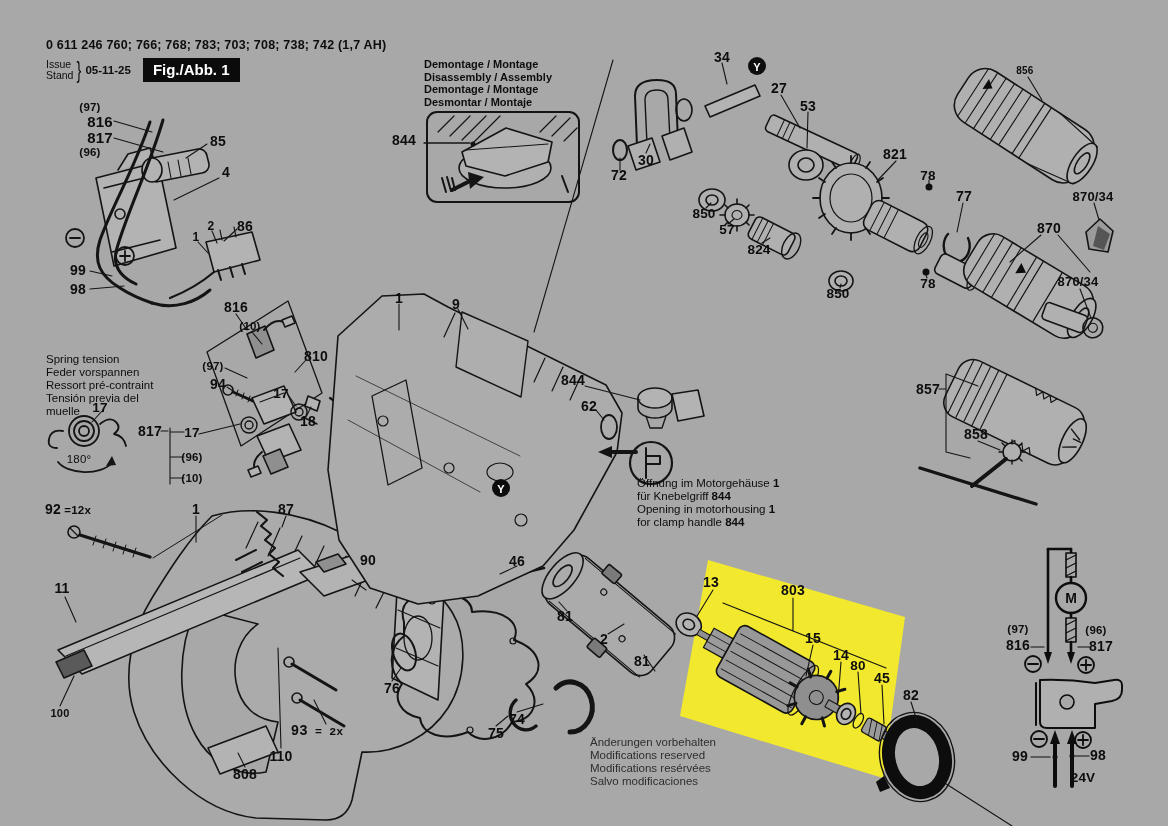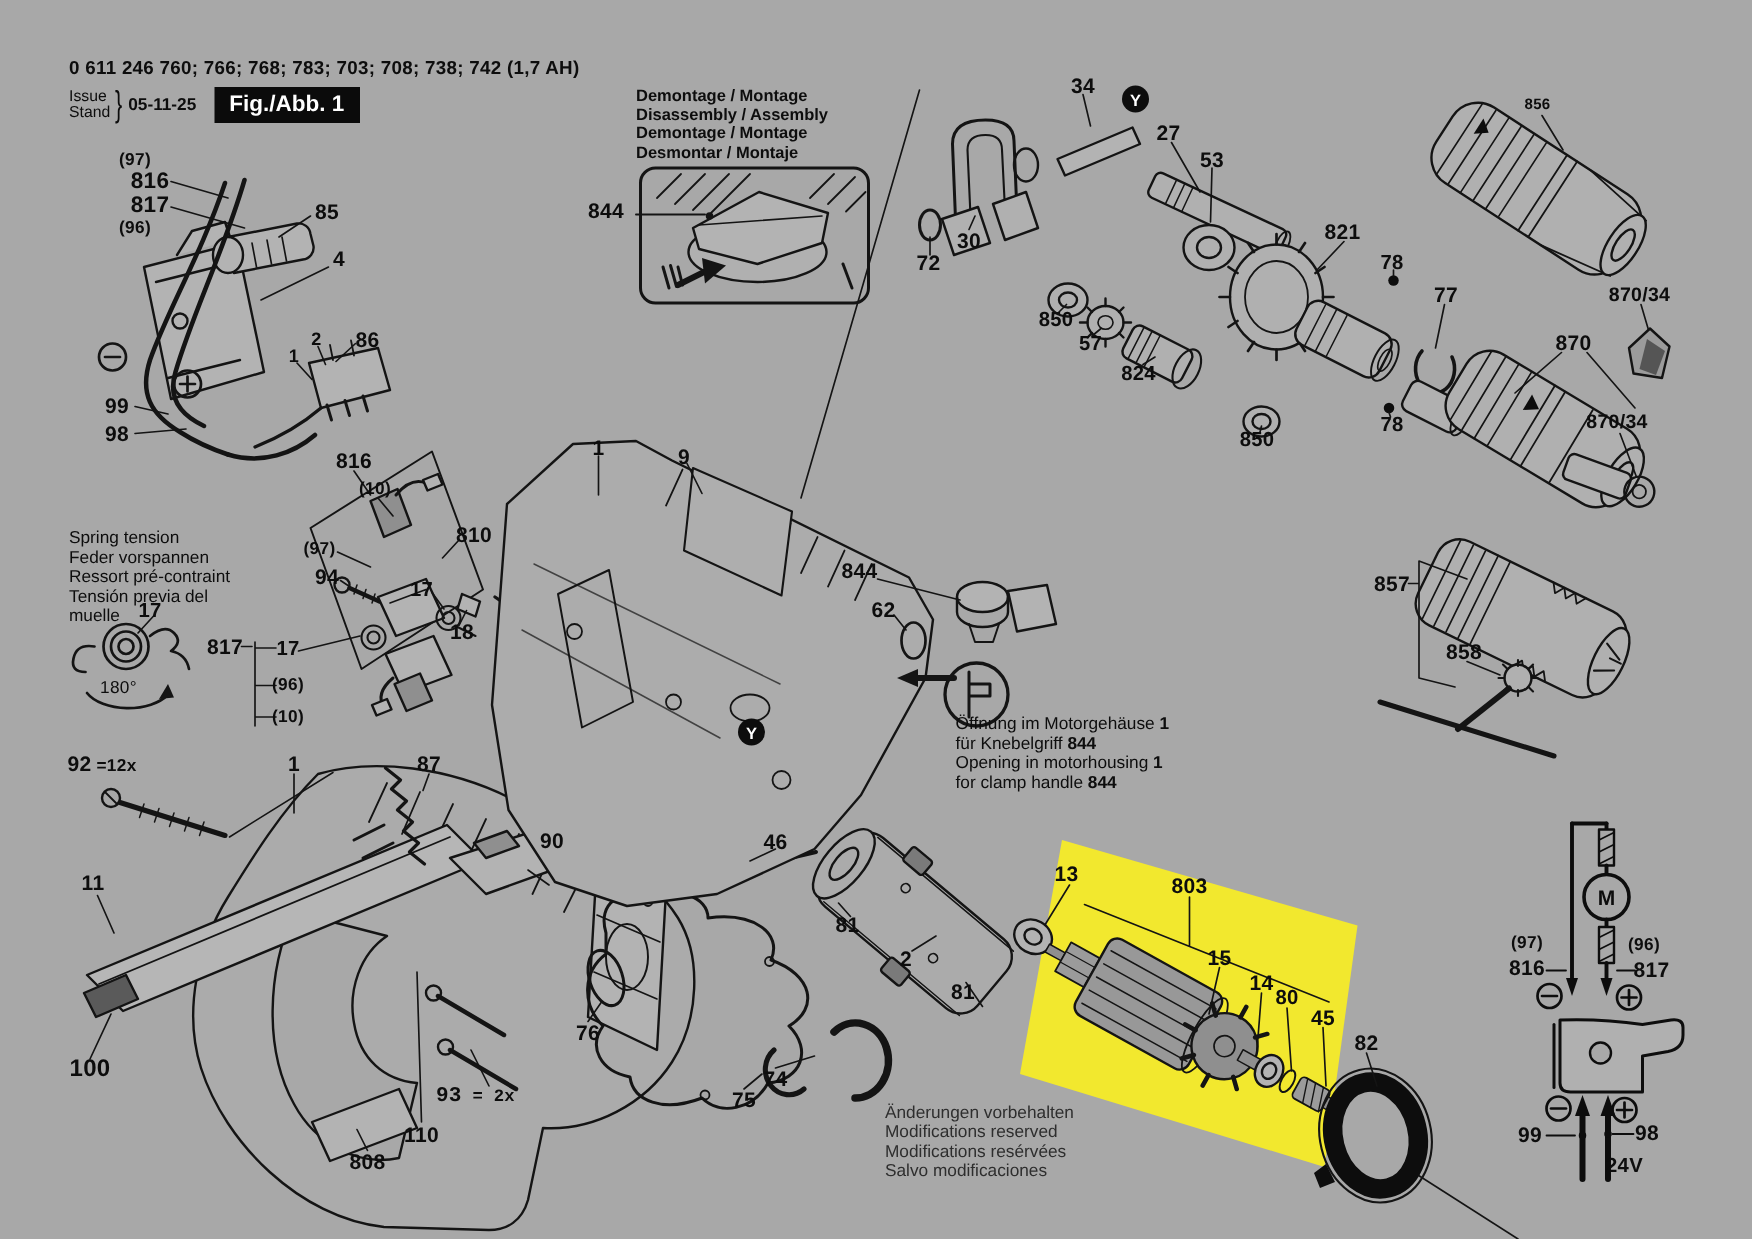--- a/index.html
+++ b/index.html
@@ -413,21 +413,21 @@
       <div class="plabel" style="left: 150px; top: 431px; font-size: 14px;">817</div>
       <div class="plabel" style="left: 192px; top: 432px; font-size: 13.5px;">17</div>
       <div class="plabel" style="left: 192px; top: 457px; font-size: 11.5px;">(96)</div>
       <div class="plabel" style="left: 192px; top: 478px; font-size: 11.5px;">(10)</div>
       <div class="plabel" style="left: 100px; top: 407px; font-size: 13.5px;">17</div>
       <div class="plabel reg" style="left: 79px; top: 459px; font-size: 11.5px;">180°</div>
       <div class="plabel" style="left: 68px; top: 509px; font-size: 14px;">92<span class="qual"> =12x</span></div>
       <div class="plabel" style="left: 196px; top: 509px; font-size: 14px;">1</div>
       <div class="plabel" style="left: 286px; top: 509px; font-size: 14px;">87</div>
       <div class="plabel" style="left: 62px; top: 588px; font-size: 14px;">11</div>
-      <div class="plabel" style="left: 60px; top: 713px; font-size: 16px;">100</div>
+      <div class="plabel" style="left: 60px; top: 713px; font-size: 11px;">100</div>
       <div class="plabel" style="left: 368px; top: 560px; font-size: 14px;">90</div>
       <div class="plabel" style="left: 392px; top: 688px; font-size: 14px;">76</div>
       <div class="plabel" style="left: 281px; top: 756px; font-size: 14px;">110</div>
       <div class="plabel" style="left: 245px; top: 774px; font-size: 14px;">808</div>
       <div class="plabel" style="left: 317px; top: 731px; font-size: 14px; font-family: Liberation Mono, monospace;">93<span class="qual"> = 2x</span></div>
       <div class="plabel" style="left: 496px; top: 733px; font-size: 14px;">75</div>
       <div class="plabel" style="left: 517px; top: 719px; font-size: 14px;">74</div>
       <div class="plabel" style="left: 517px; top: 561px; font-size: 14px;">46</div>
       <div class="plabel" style="left: 399px; top: 298px; font-size: 14px;">1</div>
       <div class="plabel" style="left: 456px; top: 304px; font-size: 14px;">9</div>

